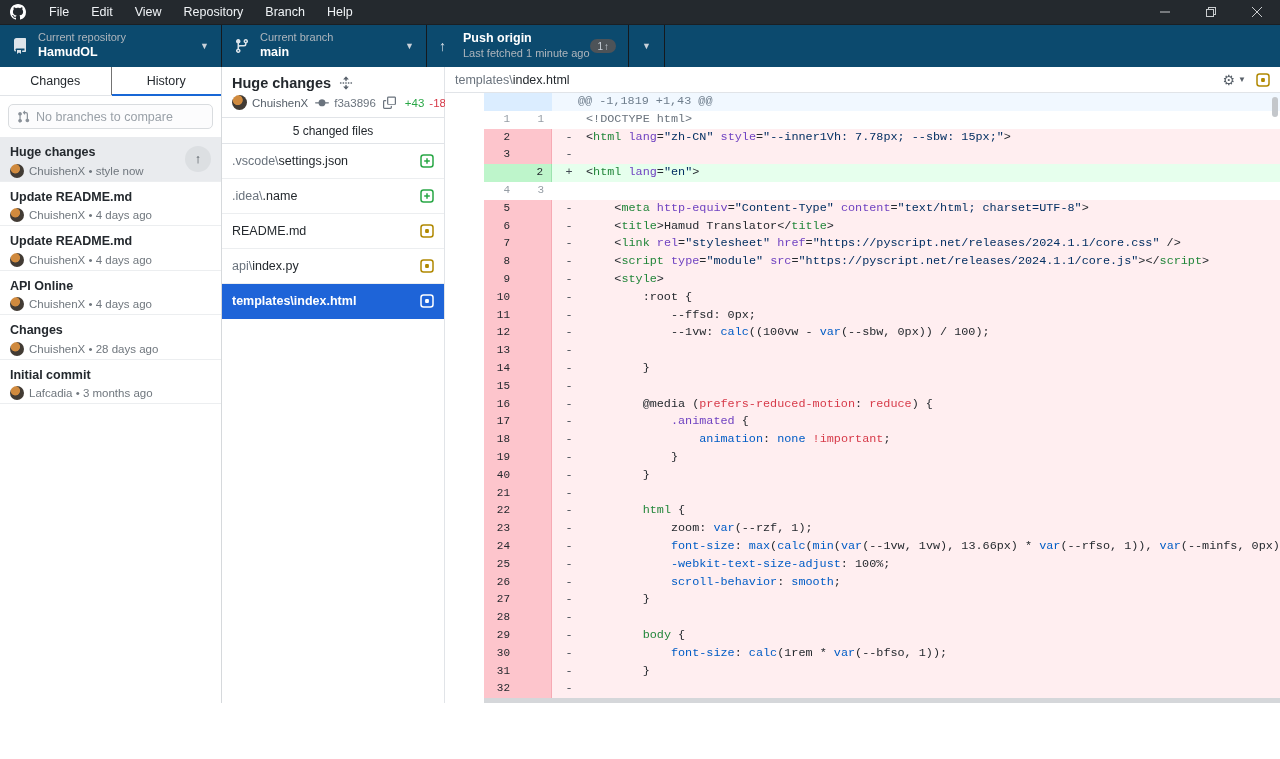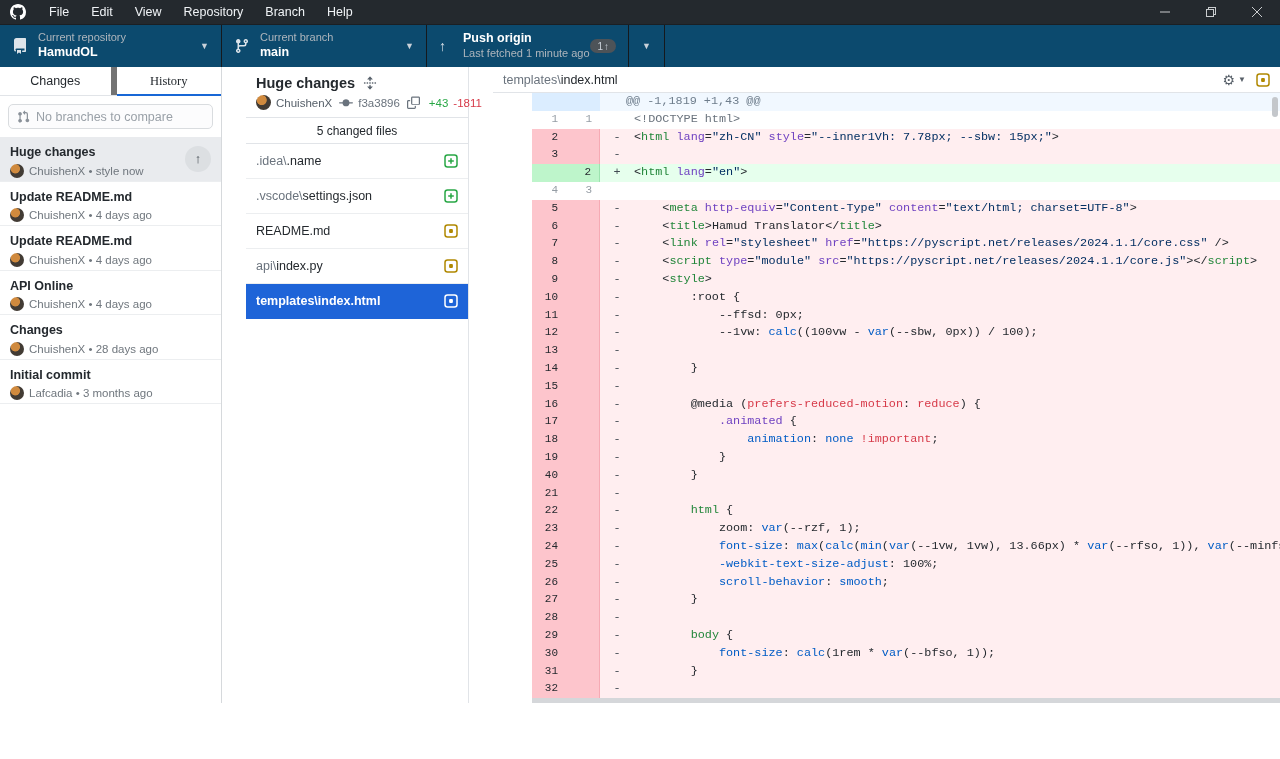--- a/index.html
+++ b/index.html
@@ -24,29 +24,29 @@
   .tb-caret { margin-left:auto; color:#c9d1d9; font-size:9px; padding-left:10px; }
   .tb-repo { width:222px; }
   .tb-branch { width:205px; }
   .tb-push { width:201px; border-right:none; }
   .push-badge { margin-left:auto; background:#4d5358; color:#c9d1d9; border-radius:8px; font-size:10px;
     padding:1.5px 7px; display:flex; align-items:center; gap:1px; }
   .tb-push-caret { width:37px; border-left:1px solid #15191d; border-right:1px solid #15191d;
     display:flex; align-items:center; justify-content:center; color:#c9d1d9; font-size:9px; }
 
   
-  .content { display:flex; height:636px;gap:24px; }
+  .content { display:flex; height:636px; }
   .sidebar { width:222px; flex:none; border-right:1px solid #d6d9dc; display:flex; flex-direction:column; background:#fff; }
   .midpanel { width:223px; flex:none; border-right:1px solid #e1e4e8; display:flex; flex-direction:column; background:#fff; }
   .diffpanel { flex:1; min-width:0; display:flex; flex-direction:column; background:#fff; }
 
   
   .tabs { display:flex; height:29px; border-bottom:1px solid #e1e4e8; flex:none; }
   .tab { width:50%; display:flex; align-items:center; justify-content:center; font-size:12.5px; color:#24292e; position:relative; }
-  .tab + .tab { border-left:6px solid #737373;font-family:Liberation Serif, serif; }
+  .tab + .tab { border-left:1px solid #737373; }
   .tab.active { font-weight:normal; }
   .tab.active::after { content:""; position:absolute; left:0; right:0; bottom:-1px; height:2px; background:#1867d6; }
   .search-wrap { padding:8px; flex:none; }
   .search-box { height:25px; border:1px solid #d9dcdf; border-radius:5px; background:#fcfcfd;
     display:flex; align-items:center; padding:0 8px; gap:6px; }
   .search-box input { border:none; outline:none; background:transparent; font-size:12.5px; color:#24292e; width:100%;
     font-family:"Liberation Sans", sans-serif; }
   .search-box input::placeholder { color:#9aa1a8; }
   .commit-list { flex:1; overflow:hidden; }
   .commit-item { padding:7px 10px 6px 10px; border-bottom:1px solid #eceef0; position:relative; height:44.5px; }
@@ -271,30 +271,30 @@
               <path d="M0 6.75C0 5.784.784 5 1.75 5h1.5a.75.75 0 0 1 0 1.5h-1.5a.25.25 0 0 0-.25.25v7.5c0 .138.112.25.25.25h7.5a.25.25 0 0 0 .25-.25v-1.5a.75.75 0 0 1 1.5 0v1.5A1.75 1.75 0 0 1 9.25 16h-7.5A1.75 1.75 0 0 1 0 14.25v-7.5zm5-4.5A1.75 1.75 0 0 1 6.75.5h7.5c.966 0 1.75.784 1.75 1.75v7.5A1.75 1.75 0 0 1 14.25 11h-7.5A1.75 1.75 0 0 1 5 9.25v-7.5zm1.75-.25a.25.25 0 0 0-.25.25v7.5c0 .138.112.25.25.25h7.5a.25.25 0 0 0 .25-.25v-7.5a.25.25 0 0 0-.25-.25h-7.5z"></path>
             </svg>
         </span>
         <span class="adds">+43</span>
         <span class="dels">-1811</span>
       </div>
     </div>
     <div class="files-header">5 changed files</div>
     <div id="file-list">
         <div class="file-row">
-          <span class="file-name"><span class="pfx">.idea\</span><span>.name</span></span>
+          <span class="file-name"><span class="pfx">.vscode\</span><span>settings.json</span></span>
           <span class="status-icon">
             <svg width="14" height="14" viewBox="0 0 14 14">
               <rect x="1" y="1" width="12" height="12" rx="2.5" fill="none" stroke="#28a745" stroke-width="1.5"></rect>
               <path d="M7 4.2v5.6M4.2 7h5.6" stroke="#28a745" stroke-width="1.5" fill="none"></path>
             </svg>
           </span>
         </div>
         <div class="file-row">
-          <span class="file-name"><span class="pfx">.vscode\</span><span>settings.json</span></span>
+          <span class="file-name"><span class="pfx">.idea\</span><span>.name</span></span>
           <span class="status-icon">
             <svg width="14" height="14" viewBox="0 0 14 14">
               <rect x="1" y="1" width="12" height="12" rx="2.5" fill="none" stroke="#28a745" stroke-width="1.5"></rect>
               <path d="M7 4.2v5.6M4.2 7h5.6" stroke="#28a745" stroke-width="1.5" fill="none"></path>
             </svg>
           </span>
         </div>
         <div class="file-row">
           <span class="file-name"><span class="pfx"></span><span>README.md</span></span>
           <span class="status-icon">

